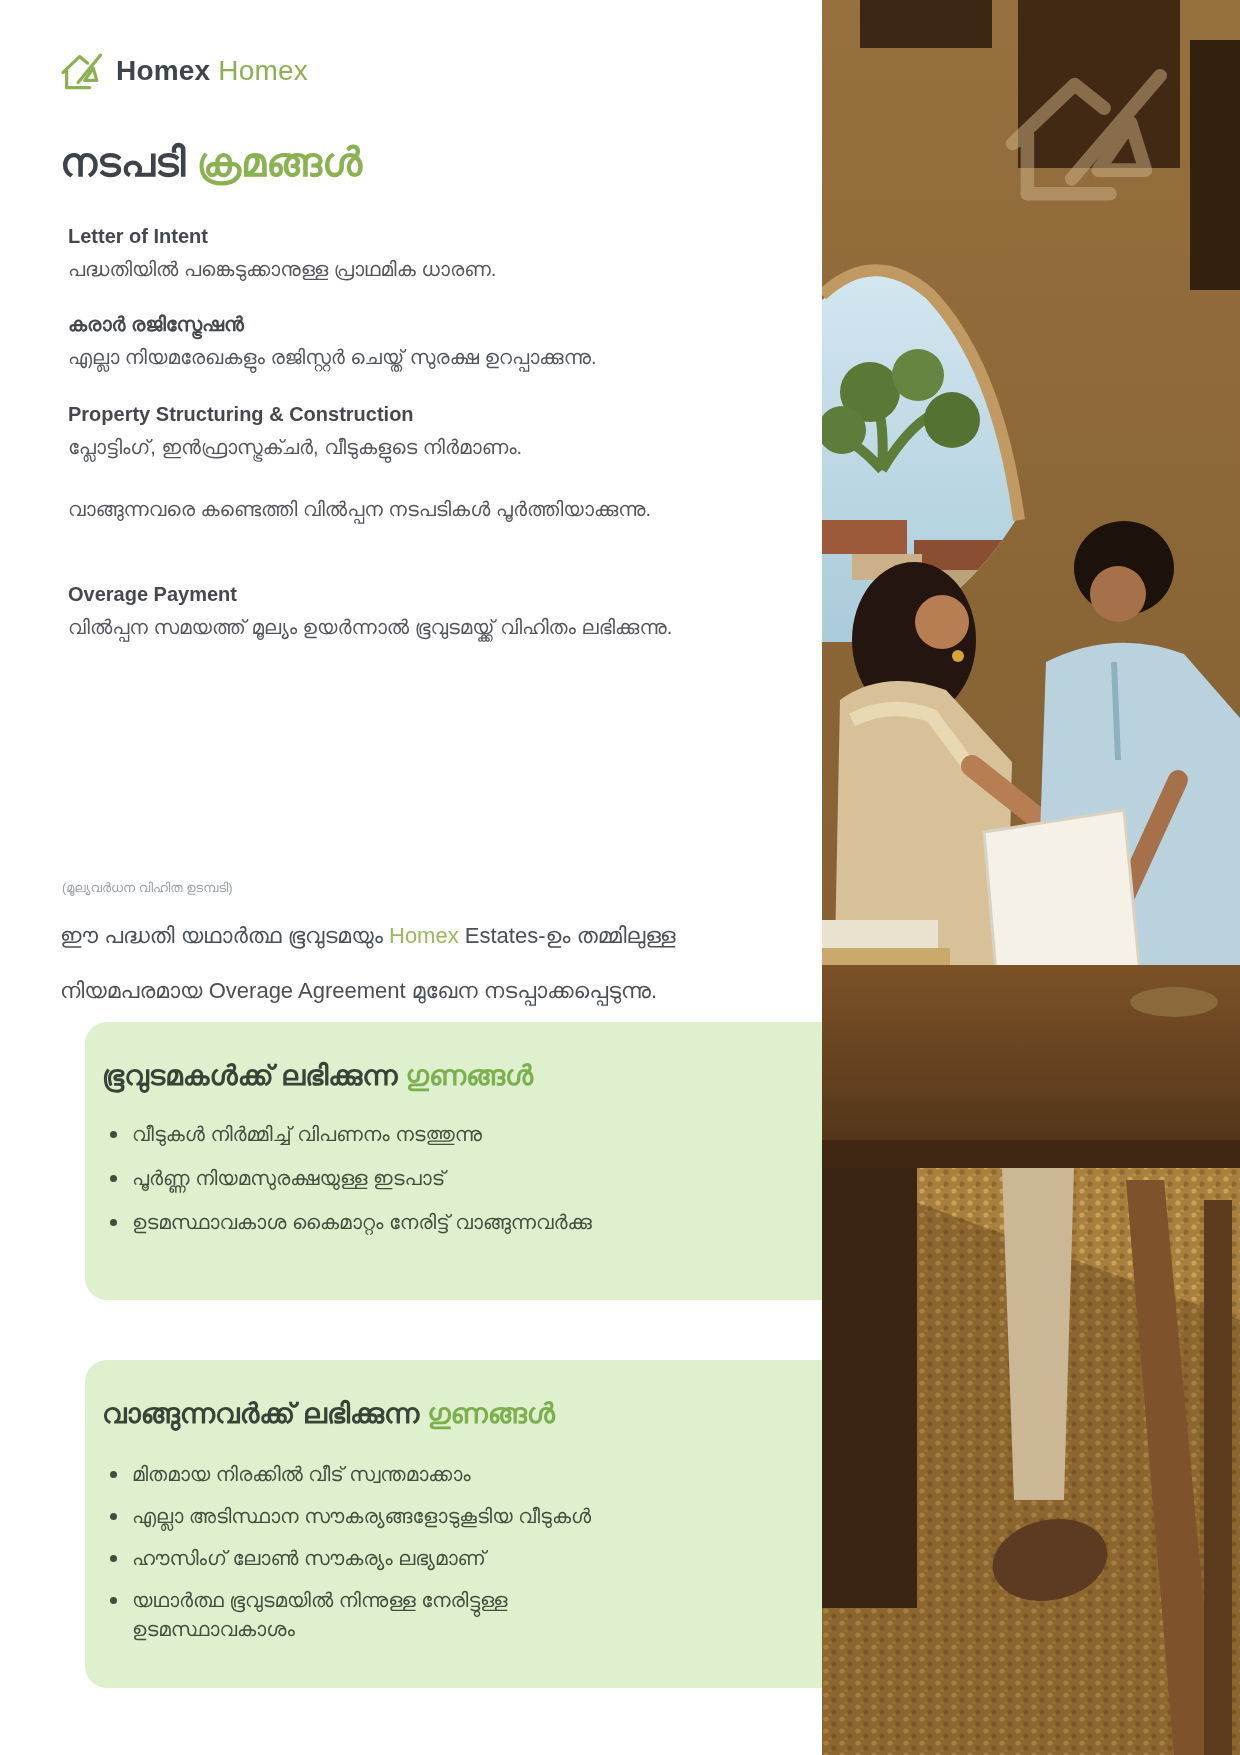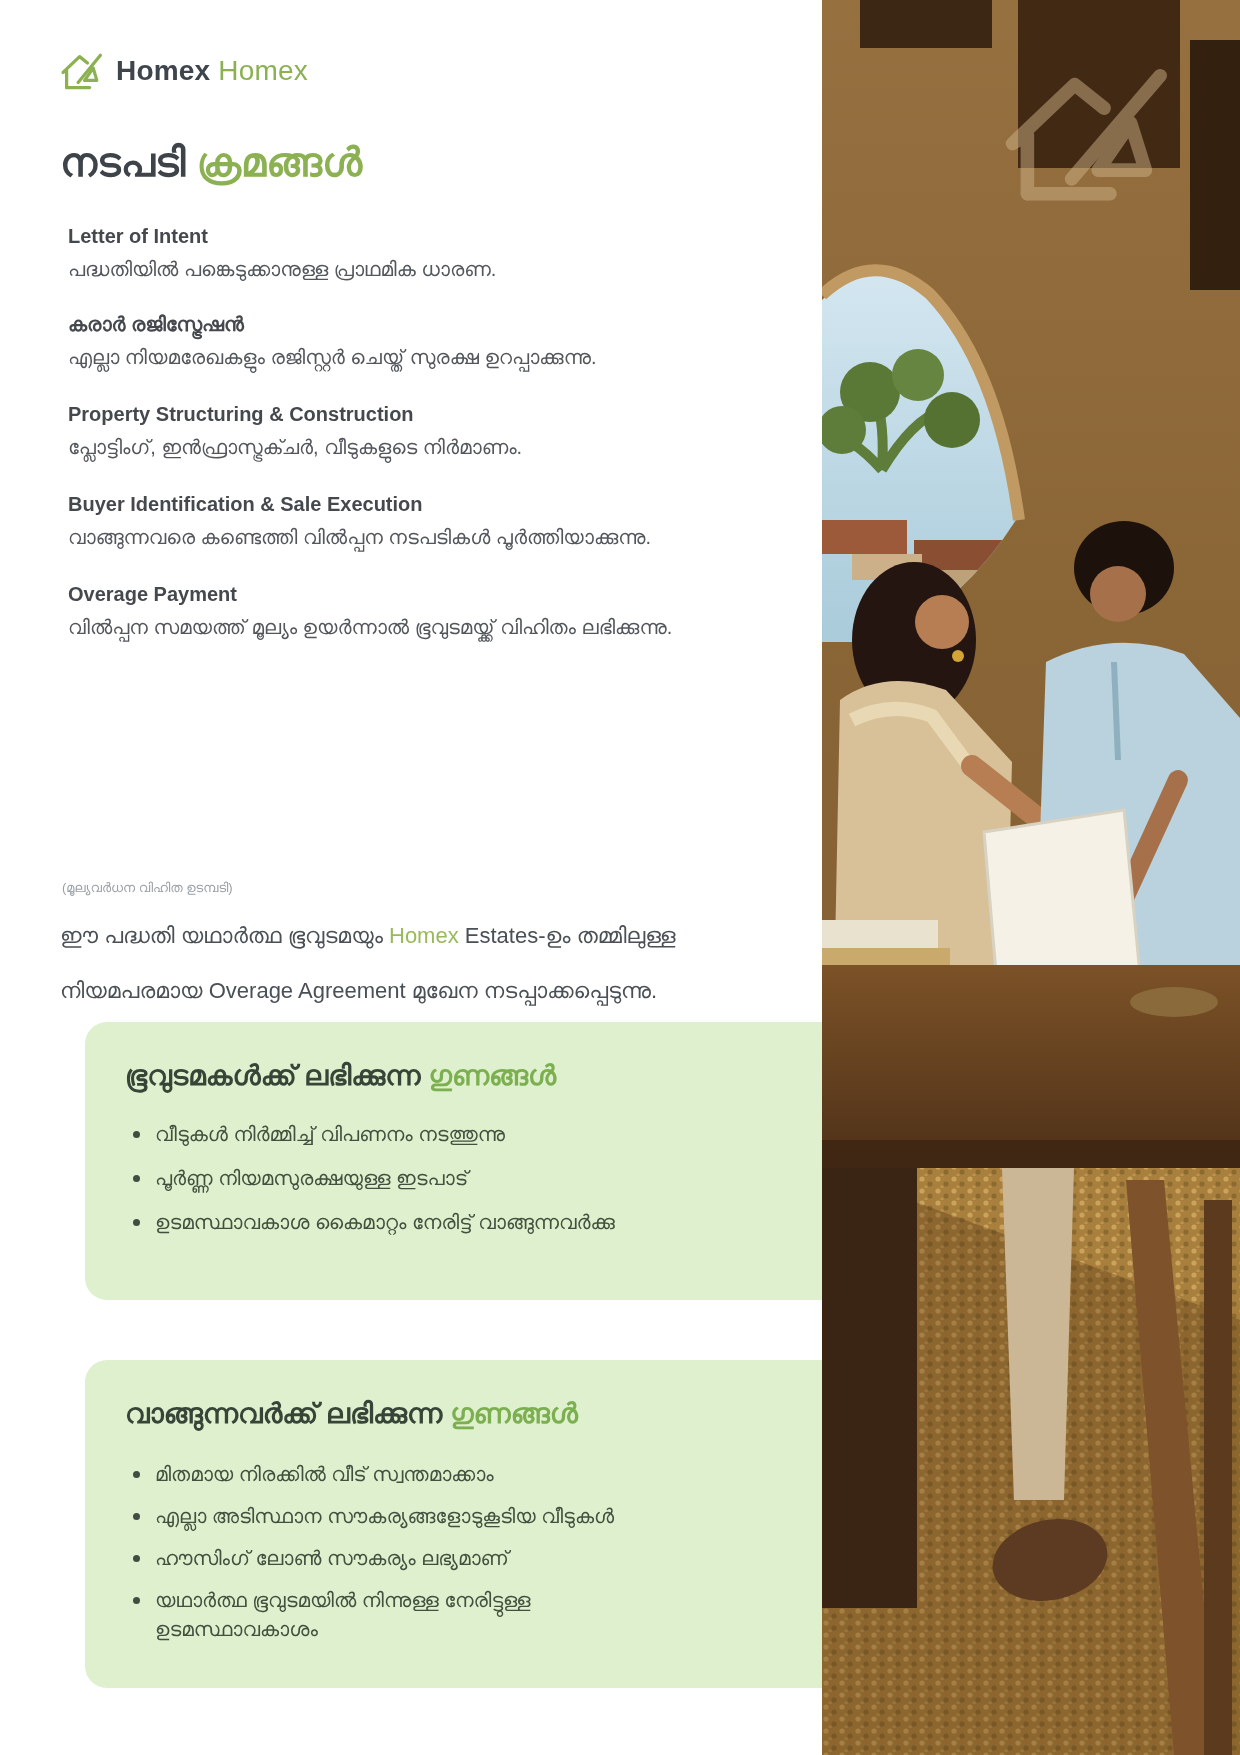--- a/index.html
+++ b/index.html
@@ -28,21 +28,21 @@
 
   
   .agreement-title { position:absolute; left:60px; top:822px; font-family:"Liberation Serif","DejaVu Serif",serif;
     font-size:43px; font-weight:600; color:#4b5158; }
   .agreement-sub { position:absolute; left:62px; top:880px; font-size:13px; color:#9aa0a6; }
   .agreement-para { position:absolute; left:60px; top:908px; width:650px; font-size:22px;
     color:#4a5055; line-height:55px; }
   .agreement-para .green { color:#98b95c; }
 
   
-  .benefit-box { position:absolute; left:85px; width:782px; background:#def0cd; border-radius:22px; padding:36px 40px; }
+  .benefit-box { position:absolute; left:85px; width:782px; background:#def0cd; border-radius:22px; padding:36px 17px; }
   .b1 { top:1022px; height:278px; }
   .b2 { top:1360px; height:328px; }
   .box-heading { font-size:28px; font-weight:700; color:#374538; line-height:36px; }
   .box-heading .green { color:#7caf4f; }
   .box-list { list-style:none; margin-top:26px; }
   .b2 .box-list { margin-top:28px; }
   .box-list li { position:relative; padding-left:30px; font-size:20px; color:#42503f;
     line-height:29px; margin-bottom:15px; max-width:560px; }
   .b2 .box-list li { margin-bottom:13px; }
   .box-list li::before { content:""; position:absolute; left:8px; top:11px; width:7px; height:7px;
@@ -79,21 +79,20 @@
   </div>
   <div class="step s3">
     <div class="step-title">Property Structuring &amp; Construction</div>
     <div class="step-desc">പ്ലോട്ടിംഗ്, ഇൻഫ്രാസ്ട്രക്ചർ, വീടുകളുടെ നിർമാണം.</div>
   </div>
   <div class="step s2">
     <div class="step-title">കരാർ രജിസ്ട്രേഷൻ</div>
     <div class="step-desc">എല്ലാ നിയമരേഖകളും രജിസ്റ്റർ ചെയ്ത് സുരക്ഷ ഉറപ്പാക്കുന്നു.</div>
   </div>
   <div class="step s4">
-    <div class="step-title">Buyer Identification &amp; Sale Execution</div>
     <div class="step-desc">വാങ്ങുന്നവരെ കണ്ടെത്തി വിൽപ്പന നടപടികൾ പൂർത്തിയാക്കുന്നു.</div>
   </div>
   <div class="step s5">
     <div class="step-title">Overage Payment</div>
     <div class="step-desc">വിൽപ്പന സമയത്ത് മൂല്യം ഉയർന്നാൽ ഭൂവുടമയ്ക്ക് വിഹിതം ലഭിക്കുന്നു.</div>
   </div>
 
   <div class="agreement-sub">(മൂല്യവർധന വിഹിത ഉടമ്പടി)</div>
   <div class="agreement-para">
     <span>ഈ പദ്ധതി യഥാർത്ഥ ഭൂവുടമയും </span><span class="green">Homex</span><span> Estates-ഉം തമ്മിലുള്ള</span><br>

